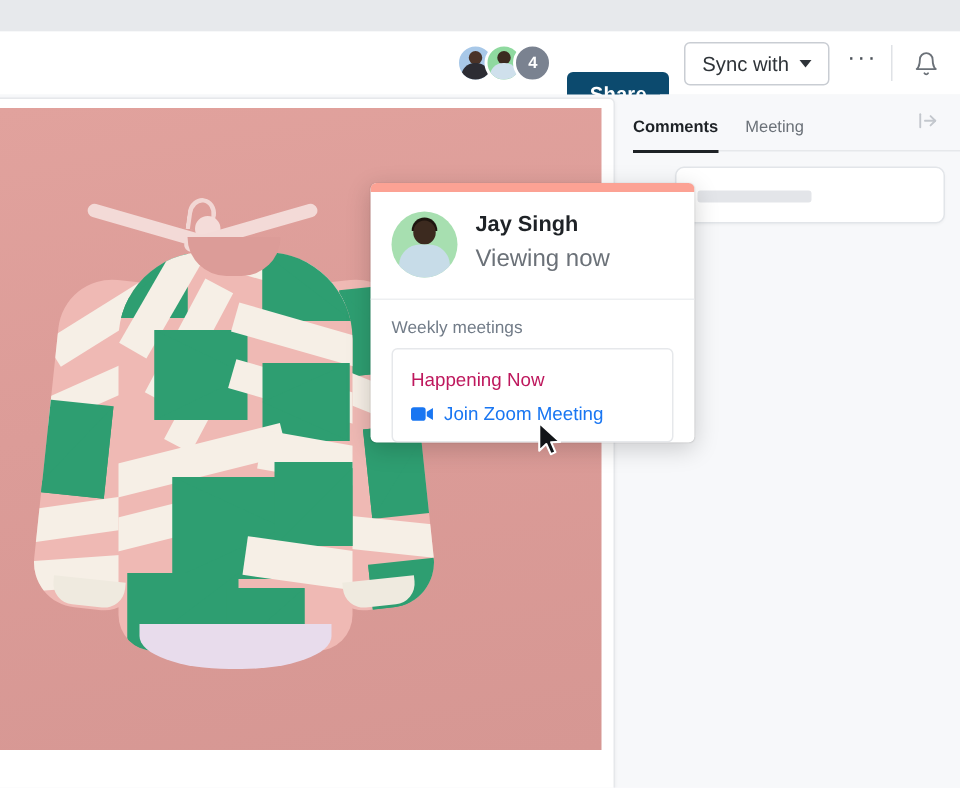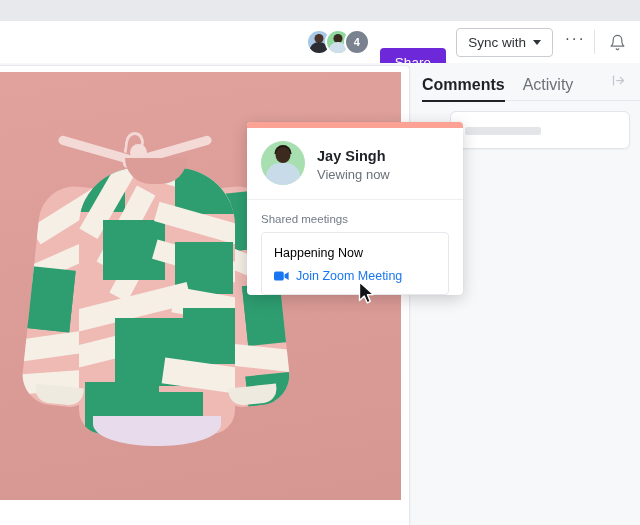--- a/index.html
+++ b/index.html
@@ -46,22 +46,22 @@
   .face .body {
     position: absolute; left: 50%; transform: translateX(-50%);
     width: 19px; height: 13px; border-radius: 9px 9px 0 0; top: 11px;
   }
   .av-1 .head { background: #4A3328; }
   .av-1 .body { background: #2C2C33; }
   .av-2 .head { background: #3B2A20; }
   .av-2 .body { background: #CFE0EC; }
 
   .btn-share {
-    background: #6d28d9; color: #fff; border: none; border-radius: 4px;
-    font-size: 13.5px; font-weight: 400; height: 29px; padding: 0 15px;
+    background: #0c4a6e; color: #fff; border: none; border-radius: 4px;
+    font-size: 13.5px; font-weight: 700; height: 29px; padding: 0 15px;
     font-family: "Liberation Sans", sans-serif; cursor: pointer;
     letter-spacing: .1px;
     margin-top: 40px;
   }
   .btn-openwith {
     margin-left: 10px;
     background: #fff; color: #2E3338; border: 1px solid #C9CDD3; border-radius: 4px;
     font-size: 13.5px; height: 29px; padding: 0 11px;
     display: flex; align-items: center; gap: 7px;
     font-family: "Liberation Sans", sans-serif; cursor: pointer;
@@ -159,21 +159,21 @@
   .right-panel {
     position: absolute; right: 0; top: 0; width: 200px; height: 462px;
     background: #F7F8FA;
   }
   .tabs {
     position: absolute; left: 0; top: 8px; width: 200px; height: 30px;
     display: flex; align-items: center; gap: 18px; padding-left: 0;
     border-bottom: 1px solid #E6E8EB;
   }
   .tab {
-    font-size: 16px; color: #6B7178; height: 30px; line-height: 28px;
+    font-size: 11px; color: #6B7178; height: 30px; line-height: 28px;
     cursor: pointer; position: relative; white-space: nowrap;
   }
   .tab.active { color: #1E2226; font-weight: 700; }
   .tab.active:after {
     content: ""; position: absolute; left: 0; right: 0; bottom: -1px;
     height: 2px; background: #1E2226;
   }
   .tab-comments { margin-left: -18px; }
   .panel-collapse {
     position: absolute; right: 14px; top: 10px; cursor: pointer;
@@ -190,52 +190,52 @@
 
   
   .popover {
     position: absolute; left: 247px; top: 59px; width: 216px;
     background: #fff; border-radius: 4px;
     box-shadow: 0 4px 16px rgba(0,0,0,.18), 0 0 1px rgba(0,0,0,.14);
     overflow: hidden; z-index: 50;
   }
   .pop-accent { height: 6px; background: #FCA294; }
   .pop-header {
-    display: flex; align-items: flex-end; gap: 12px;
+    display: flex; align-items: flex-start; gap: 12px;
     padding: 13px 14px 14px 14px;
     border-bottom: 1px solid #EDEFF1;
   }
   .pop-avatar {
     width: 44px; height: 44px; border-radius: 50%; background: #A7DFB0;
     overflow: hidden; position: relative; flex: none;
   }
   .pop-avatar .head {
     position: absolute; left: 50%; transform: translateX(-50%); top: 6px;
     width: 15px; height: 16px; border-radius: 50%; background: #3C2A1F;
   }
   .pop-avatar .hair {
     position: absolute; left: 50%; transform: translateX(-50%); top: 4px;
     width: 17px; height: 9px; border-radius: 9px 9px 0 0; background: #1E150F;
   }
   .pop-avatar .body {
     position: absolute; left: 50%; transform: translateX(-50%); top: 22px;
     width: 34px; height: 24px; border-radius: 14px 14px 0 0; background: #C7DCE8;
   }
   .pop-name { font-size: 14.5px; font-weight: 700; color: #1E2226; line-height: 1.35; }
-  .pop-status { font-size: 13px; color: #6B7178; line-height: 1.45; }
+  .pop-status { font-size: 16px; color: #6B7178; line-height: 1.45; }
 
   .pop-section-label {
     font-size: 11.5px; color: #727C88; padding: 13px 14px 7px 14px; font-weight: 400;
   }
   .meeting-card {
     margin: 0 14px 0 14px; border: 1px solid #E6E8EB; border-radius: 4px;
     padding: 10px 12px 11px 12px;
   }
   .meeting-title { font-size: 12.5px; font-weight: 700; color: #1E2226; }
-  .meeting-when { font-size: 12.5px; color: #000000; margin-top: 3px; }
+  .meeting-when { font-size: 12.5px; color: #be185d; margin-top: 3px; }
   .join-row { display: flex; align-items: center; gap: 7px; margin-top: 9px; cursor: pointer; }
   .join-link { font-size: 12.5px; color: #1976F2; }
 
   .pop-footer {
     margin-top: 16px; border-top: 1px solid #EDEFF1;
     display: flex; align-items: center; gap: 11px;
     padding: 11px 14px 12px 14px; cursor: pointer;
   }
   .zoom-circle {
     width: 26px; height: 26px; border-radius: 50%; background: #fff;
@@ -351,21 +351,21 @@
           <div class="hem"></div>
           <div class="cuff-l"></div>
           <div class="cuff-r"></div>
         </div>
       </div>
     </div>
 
     <div class="right-panel">
       <div class="tabs">
         <div class="tab active tab-comments">Comments</div>
-        <div class="tab">Activity</div>
+        <div class="tab">Meeting</div>
       </div>
 
       <div class="panel-collapse">
         <svg width="15" height="15" viewBox="0 0 24 24" fill="none" stroke="#C3C7CD" stroke-width="2" stroke-linecap="round" stroke-linejoin="round">
           <path d="M4 5v14"></path>
             <path d="M9 12h11"></path>
             <path d="M15 7l5 5-5 5"></path>
         </svg>
       </div>
 
@@ -382,21 +382,21 @@
           <div class="hair"></div>
             <div class="head"></div>
             <div class="body"></div>
         </div>
         <div>
           <div class="pop-name">Jay Singh</div>
           <div class="pop-status">Viewing now</div>
         </div>
       </div>
 
-      <div class="pop-section-label">Shared meetings</div>
+      <div class="pop-section-label">Weekly meetings</div>
 
       <div class="meeting-card">
         <div class="meeting-when">Happening Now</div>
         <div class="join-row">
           <svg width="15" height="10" viewBox="0 0 20 13">
             <rect x="0" y="0.5" width="13" height="12" rx="2.5" fill="#1976F2"></rect>
             <path d="M14 4.6 L19.5 1.2 L19.5 11.8 L14 8.4 Z" fill="#1976F2"></path>
           </svg>
           <span class="join-link">Join Zoom Meeting</span>
         </div>

